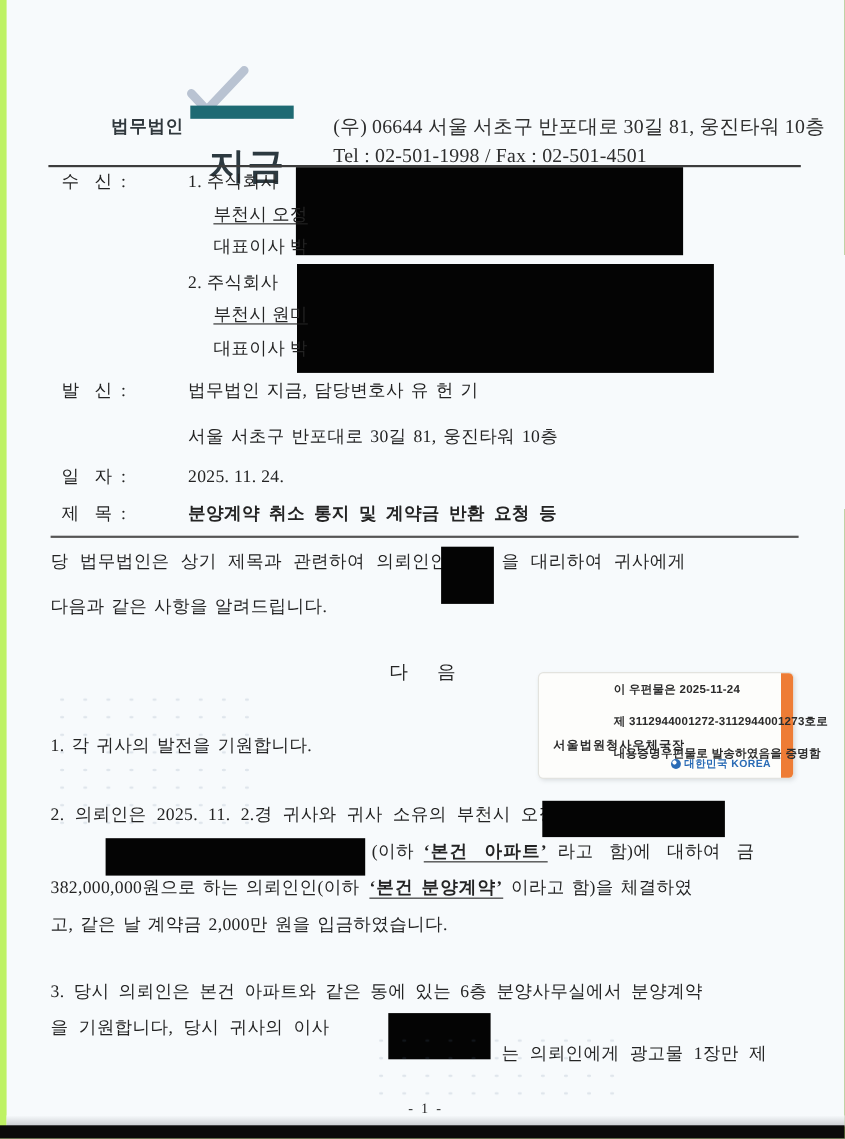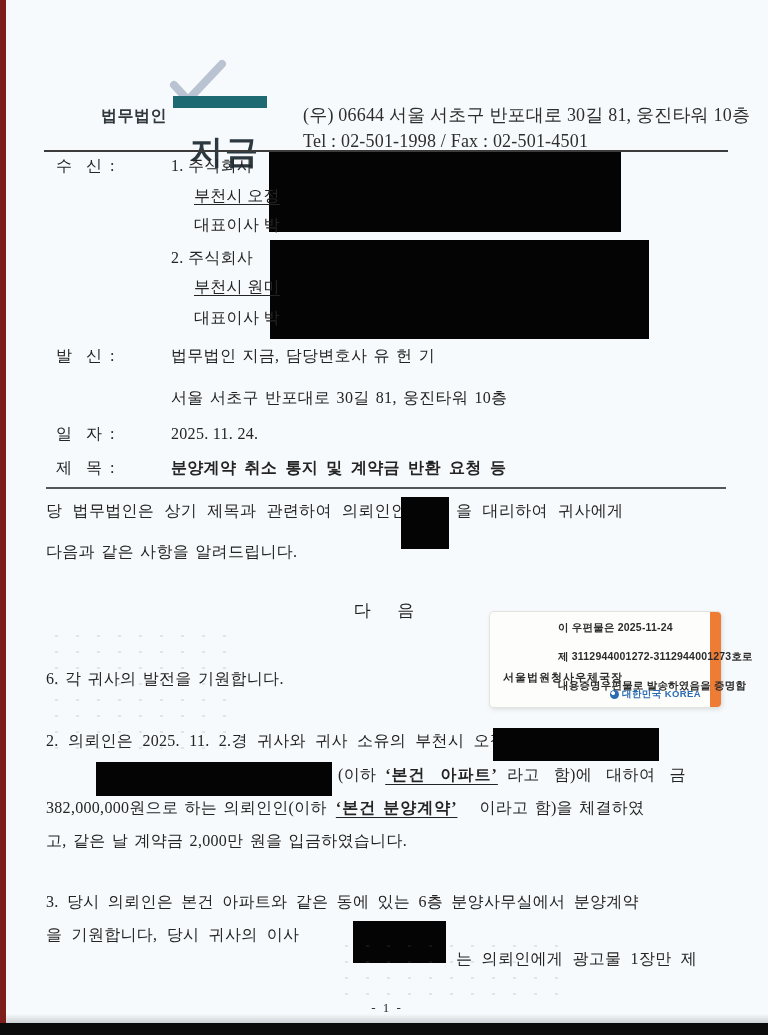--- a/index.html
+++ b/index.html
@@ -1,16 +1,16 @@
 <!DOCTYPE html>
 <html><head>
 <meta charset="utf-8">
 <style>
   html,body{margin:0;padding:0;background:#222;}
-  .scan{position:relative;width:768px;height:1035px;background:#7f1d1d;overflow:hidden;
+  .scan{position:relative;width:768px;height:1035px;background:#bef264;overflow:hidden;
         font-family:"Liberation Serif","DejaVu Serif",serif;}
   .page{position:absolute;left:6px;top:0;width:762px;height:1024px;background:#f7fafc;}
   .edge-bottom{position:absolute;left:0;bottom:0;width:768px;height:12px;background:#0b0b0b;}
   .edge-fade{position:absolute;left:6px;top:1014px;width:762px;height:10px;
              background:linear-gradient(#f7fafc,#c9cdd1);}
   .t{position:absolute;white-space:pre;color:#242424;font-size:16px;letter-spacing:.3px;line-height:1.2;}
   .label{letter-spacing:2px;}
   .ul{text-decoration:underline;text-underline-offset:3px;}
   .bold{font-weight:bold;}
   .term{font-weight:bold;text-decoration:underline;text-underline-offset:4px;letter-spacing:1px;}
@@ -35,21 +35,21 @@
                color:#2a6bb5;letter-spacing:.4px;}
   .stamp-logo{display:inline-block;width:9px;height:9px;border-radius:50%;
               background:radial-gradient(circle at 35% 35%, #ffffff 0 1.6px, #2a6bb5 2.2px);}
   
   .ws2{word-spacing:2px;} .ws4{word-spacing:4px;} .ws5{word-spacing:5px;}
   .ws6{word-spacing:6px;} .ws10{word-spacing:10px;}
   
   .noise{position:absolute;opacity:.55;
          background-image:radial-gradient(ellipse 3px 2px at 50% 50%, rgba(90,115,145,.28) 0 1.4px, transparent 2.2px);
          background-size:21px 16px;}
-  .gap-l{margin-left:9px;} .gap-r{margin-right:22px;}
+  .gap-l{margin-left:9px;} .gap-r{margin-right:7px;}
   .pageno{position:absolute;left:0;right:0;top:1000px;text-align:center;font-size:13px;color:#2a2a2a;letter-spacing:2px;}
 </style>
 </head>
 <body>
 
 <div class="scan">
   <div class="page">
 
     <svg class="logo-check" viewBox="0 0 68 50">
       <polyline points="10,27 24,42 58,6" fill="none" stroke="#b9c3d2" stroke-width="8" stroke-linecap="round" stroke-linejoin="round"></polyline>
@@ -92,21 +92,21 @@
       <div class="stamp-text"><span>이 우편물은 2025-11-24</span><br>
 <span>제 3112944001272-3112944001273호로</span><br>
 <span>내용증명우편물로 발송하였음을 증명함</span></div>
       <div class="stamp-sign">서울법원청사우체국장</div>
       <div class="stamp-brand">
         <span class="stamp-logo"></span>
         <span>대한민국 KOREA</span>
       </div>
     </div>
 
-    <div class="t ws2" style="left:40px;top:669px;">6. 각 귀사의 발전을 기원합니다.</div>
+    <div class="t ws2" style="left:40px;top:669px;">1. 각 귀사의 발전을 기원합니다.</div>
 
     <div class="t ws5" style="left:40px;top:731px;">2. 의뢰인은 2025. 11. 2.경 귀사와 귀사 소유의 부천시 오정구</div>
     <div class="redaction" style="left:487px;top:728px;width:166px;height:33px;"></div>
     <div class="redaction" style="left:90px;top:762px;width:236px;height:34px;"></div>
     <div class="t ws10" style="left:332px;top:765px;"><span>(이하</span><span class="term gap-l">‘본건 아파트’</span><span class="gap-l">라고 함)에 대하여 금</span></div>
     <div class="t ws2" style="left:40px;top:798px;"><span>382,000,000원으로 하는 의뢰인인(이하</span><span class="term gap-l gap-r">‘본건 분양계약’</span><span>이라고 함)을 체결하였</span></div>
     <div class="t ws2" style="left:40px;top:831px;">고, 같은 날 계약금 2,000만 원을 입금하였습니다.</div>
 
     <div class="t ws4" style="left:40px;top:892px;">3. 당시 의뢰인은 본건 아파트와 같은 동에 있는 6층 분양사무실에서 분양계약</div>
     <div class="t ws5" style="left:40px;top:925px;">을 기원합니다, 당시 귀사의 이사</div>

